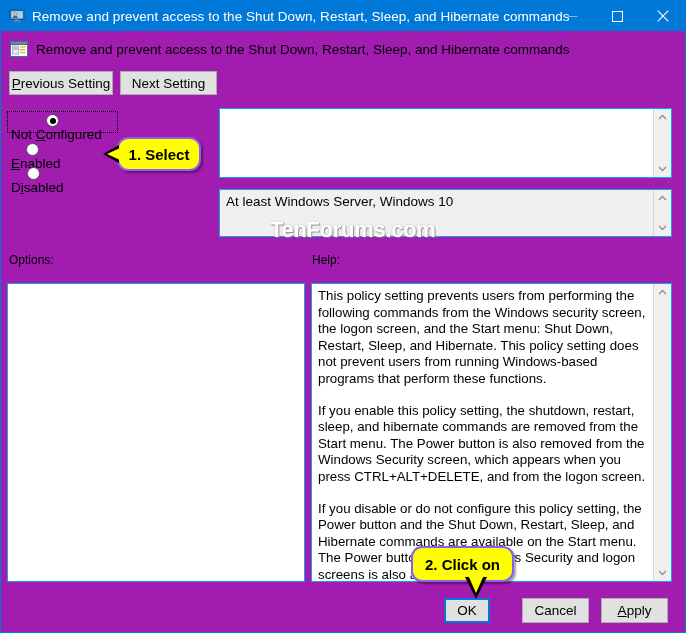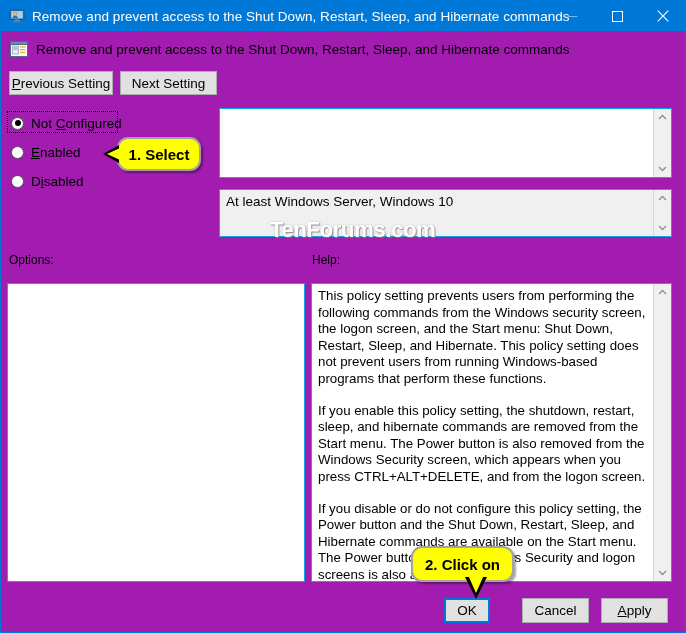--- a/index.html
+++ b/index.html
@@ -70,20 +70,21 @@
     padding: 0;
   }
   #prev-setting-button { position: absolute; left: 8px;  top: 70px; width: 104px; height: 24px; }
   #next-setting-button { position: absolute; left: 119px; top: 70px; width: 97px;  height: 24px; }
 
   
   .radio-row {
     position: absolute; left: 10px;
     display: flex; align-items: center;
     height: 18px;
+    flex-direction: column;
   }
   #radio-not-configured { top: 113px; }
   #radio-enabled        { top: 142px; }
   #radio-disabled       { top: 171px; justify-content: center; }
   .radio-mark {
     width: 13px; height: 13px; border-radius: 50%;
     border: 1px solid #4f4f4f; background: #fff;
     box-sizing: border-box; flex: none;
     position: relative; margin-right: 7px;
   }
@@ -159,21 +160,21 @@
     position: absolute; left: 443px; top: 597px; width: 46px; height: 25px;
     border: 2px solid #0078d7; background: #e1e1e1; text-align: center;
   }
   #cancel-button { position: absolute; left: 521px; top: 597px; width: 67px; height: 25px; }
   #apply-button  { position: absolute; left: 600px; top: 597px; width: 67px; height: 25px; }
 
   
   .callout {
     position: absolute;
     background: #ffff00;
-    border: 2px solid #a3a3a3;
+    border: 2px solid #8b5cf6;
     border-radius: 11px;
     color: #000;
     font-weight: bold;
     font-size: 15px;
     display: flex; align-items: center; justify-content: center;
     box-shadow: 2px 2px 2px rgba(0,0,0,.35);
     text-align: center;
   }
   #callout-select { left: 116px; top: 136px; width: 80px; height: 30px; }
   #callout-select .tail-outline {

